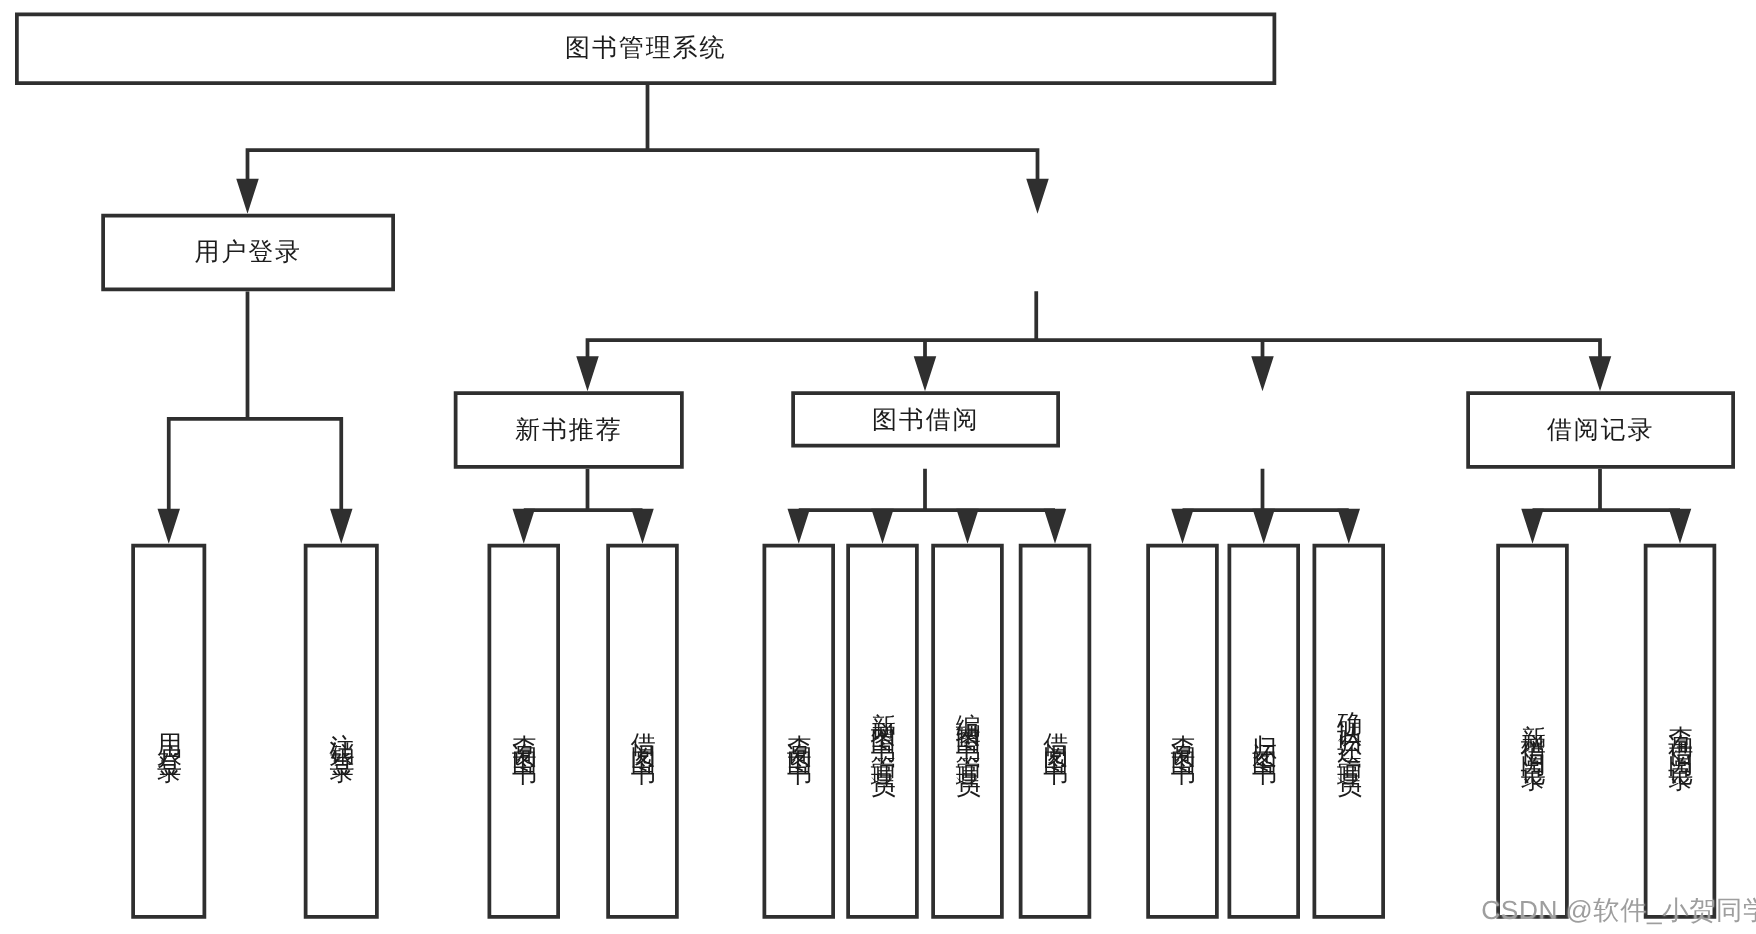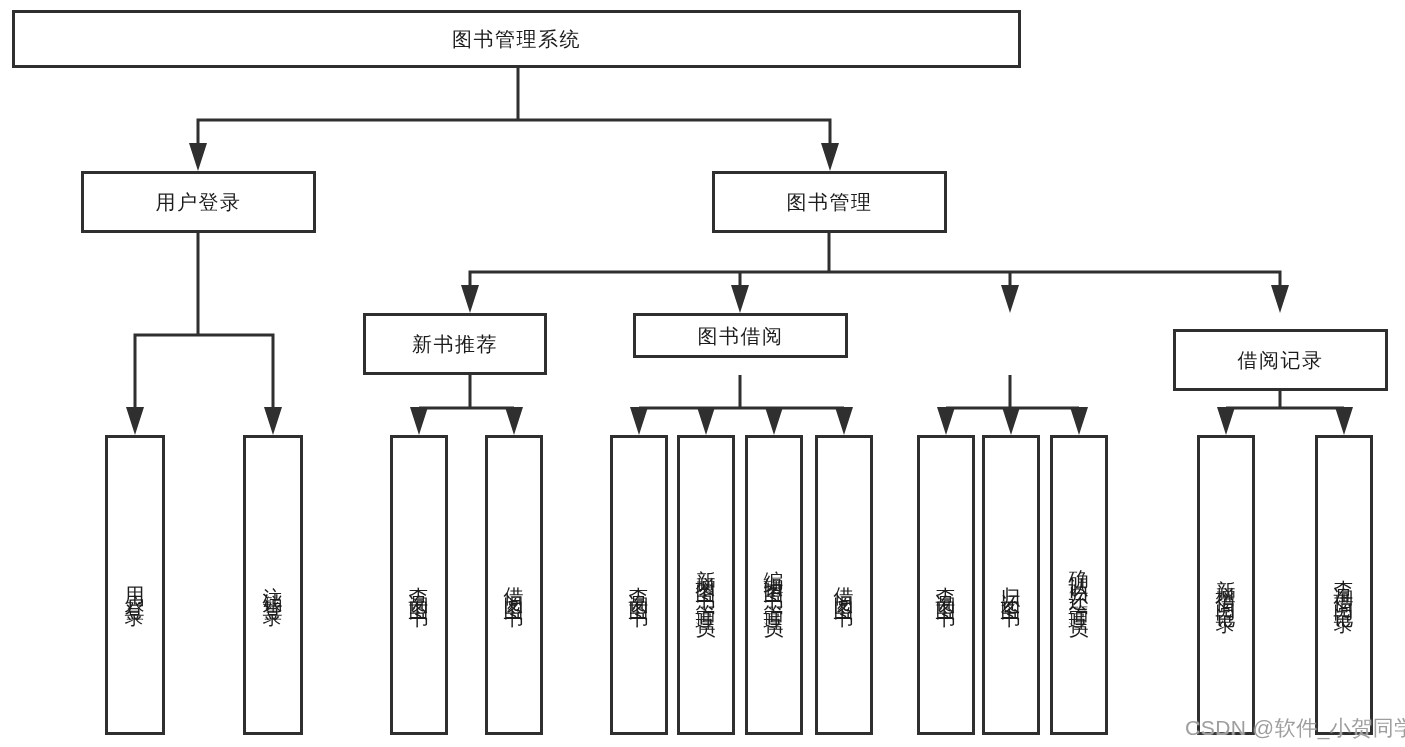--- a/index.html
+++ b/index.html
@@ -57,25 +57,24 @@
          M135,435 l-9,-28 h18 Z M273,435 l-9,-28 h18 Z
          M419,435 l-9,-28 h18 Z M514,435 l-9,-28 h18 Z
          M639,435 l-9,-28 h18 Z M706,435 l-9,-28 h18 Z M774,435 l-9,-28 h18 Z M844,435 l-9,-28 h18 Z
          M946,435 l-9,-28 h18 Z M1011,435 l-9,-28 h18 Z M1079,435 l-9,-28 h18 Z
          M1226,435 l-9,-28 h18 Z M1344,435 l-9,-28 h18 Z" fill="#2f2f2f" stroke="none"></path>
   </svg>
 
   <div class="node h" style="left:12px;top:10px;width:1009px;height:58px">图书管理系统</div>
 
   <div class="node h" style="left:81px;top:171px;width:235px;height:62px">用户登录</div>
-  <div class="node h" style="left:712px;top:171px;width:235px;height:62px">图书管理</div>
 
   <div class="node h" style="left:363px;top:313px;width:184px;height:62px">新书推荐</div>
   <div class="node h" style="left:633px;top:313px;width:215px;height:45px">图书借阅</div>
-  <div class="node h" style="left:1173px;top:329px;width:215px;height:62px">借阅记录</div>
+  <div class="node h" style="left:1173px;top:313px;width:215px;height:62px">借阅记录</div>
 
   <div class="node leaf" style="left:105px;top:435px;width:60px;height:300px">用户登录</div>
   <div class="node leaf" style="left:243px;top:435px;width:60px;height:300px">注销登录</div>
 
   <div class="node leaf" style="left:390px;top:435px;width:58px;height:300px">查询图书</div>
   <div class="node leaf" style="left:485px;top:435px;width:58px;height:300px">借阅图书</div>
 
   <div class="node leaf" style="left:610px;top:435px;width:58px;height:300px">查询图书</div>
   <div class="node leaf" style="left:677px;top:435px;width:58px;height:300px">新增图书（管理员）</div>
   <div class="node leaf" style="left:745px;top:435px;width:58px;height:300px">编辑图书（管理员）</div>

